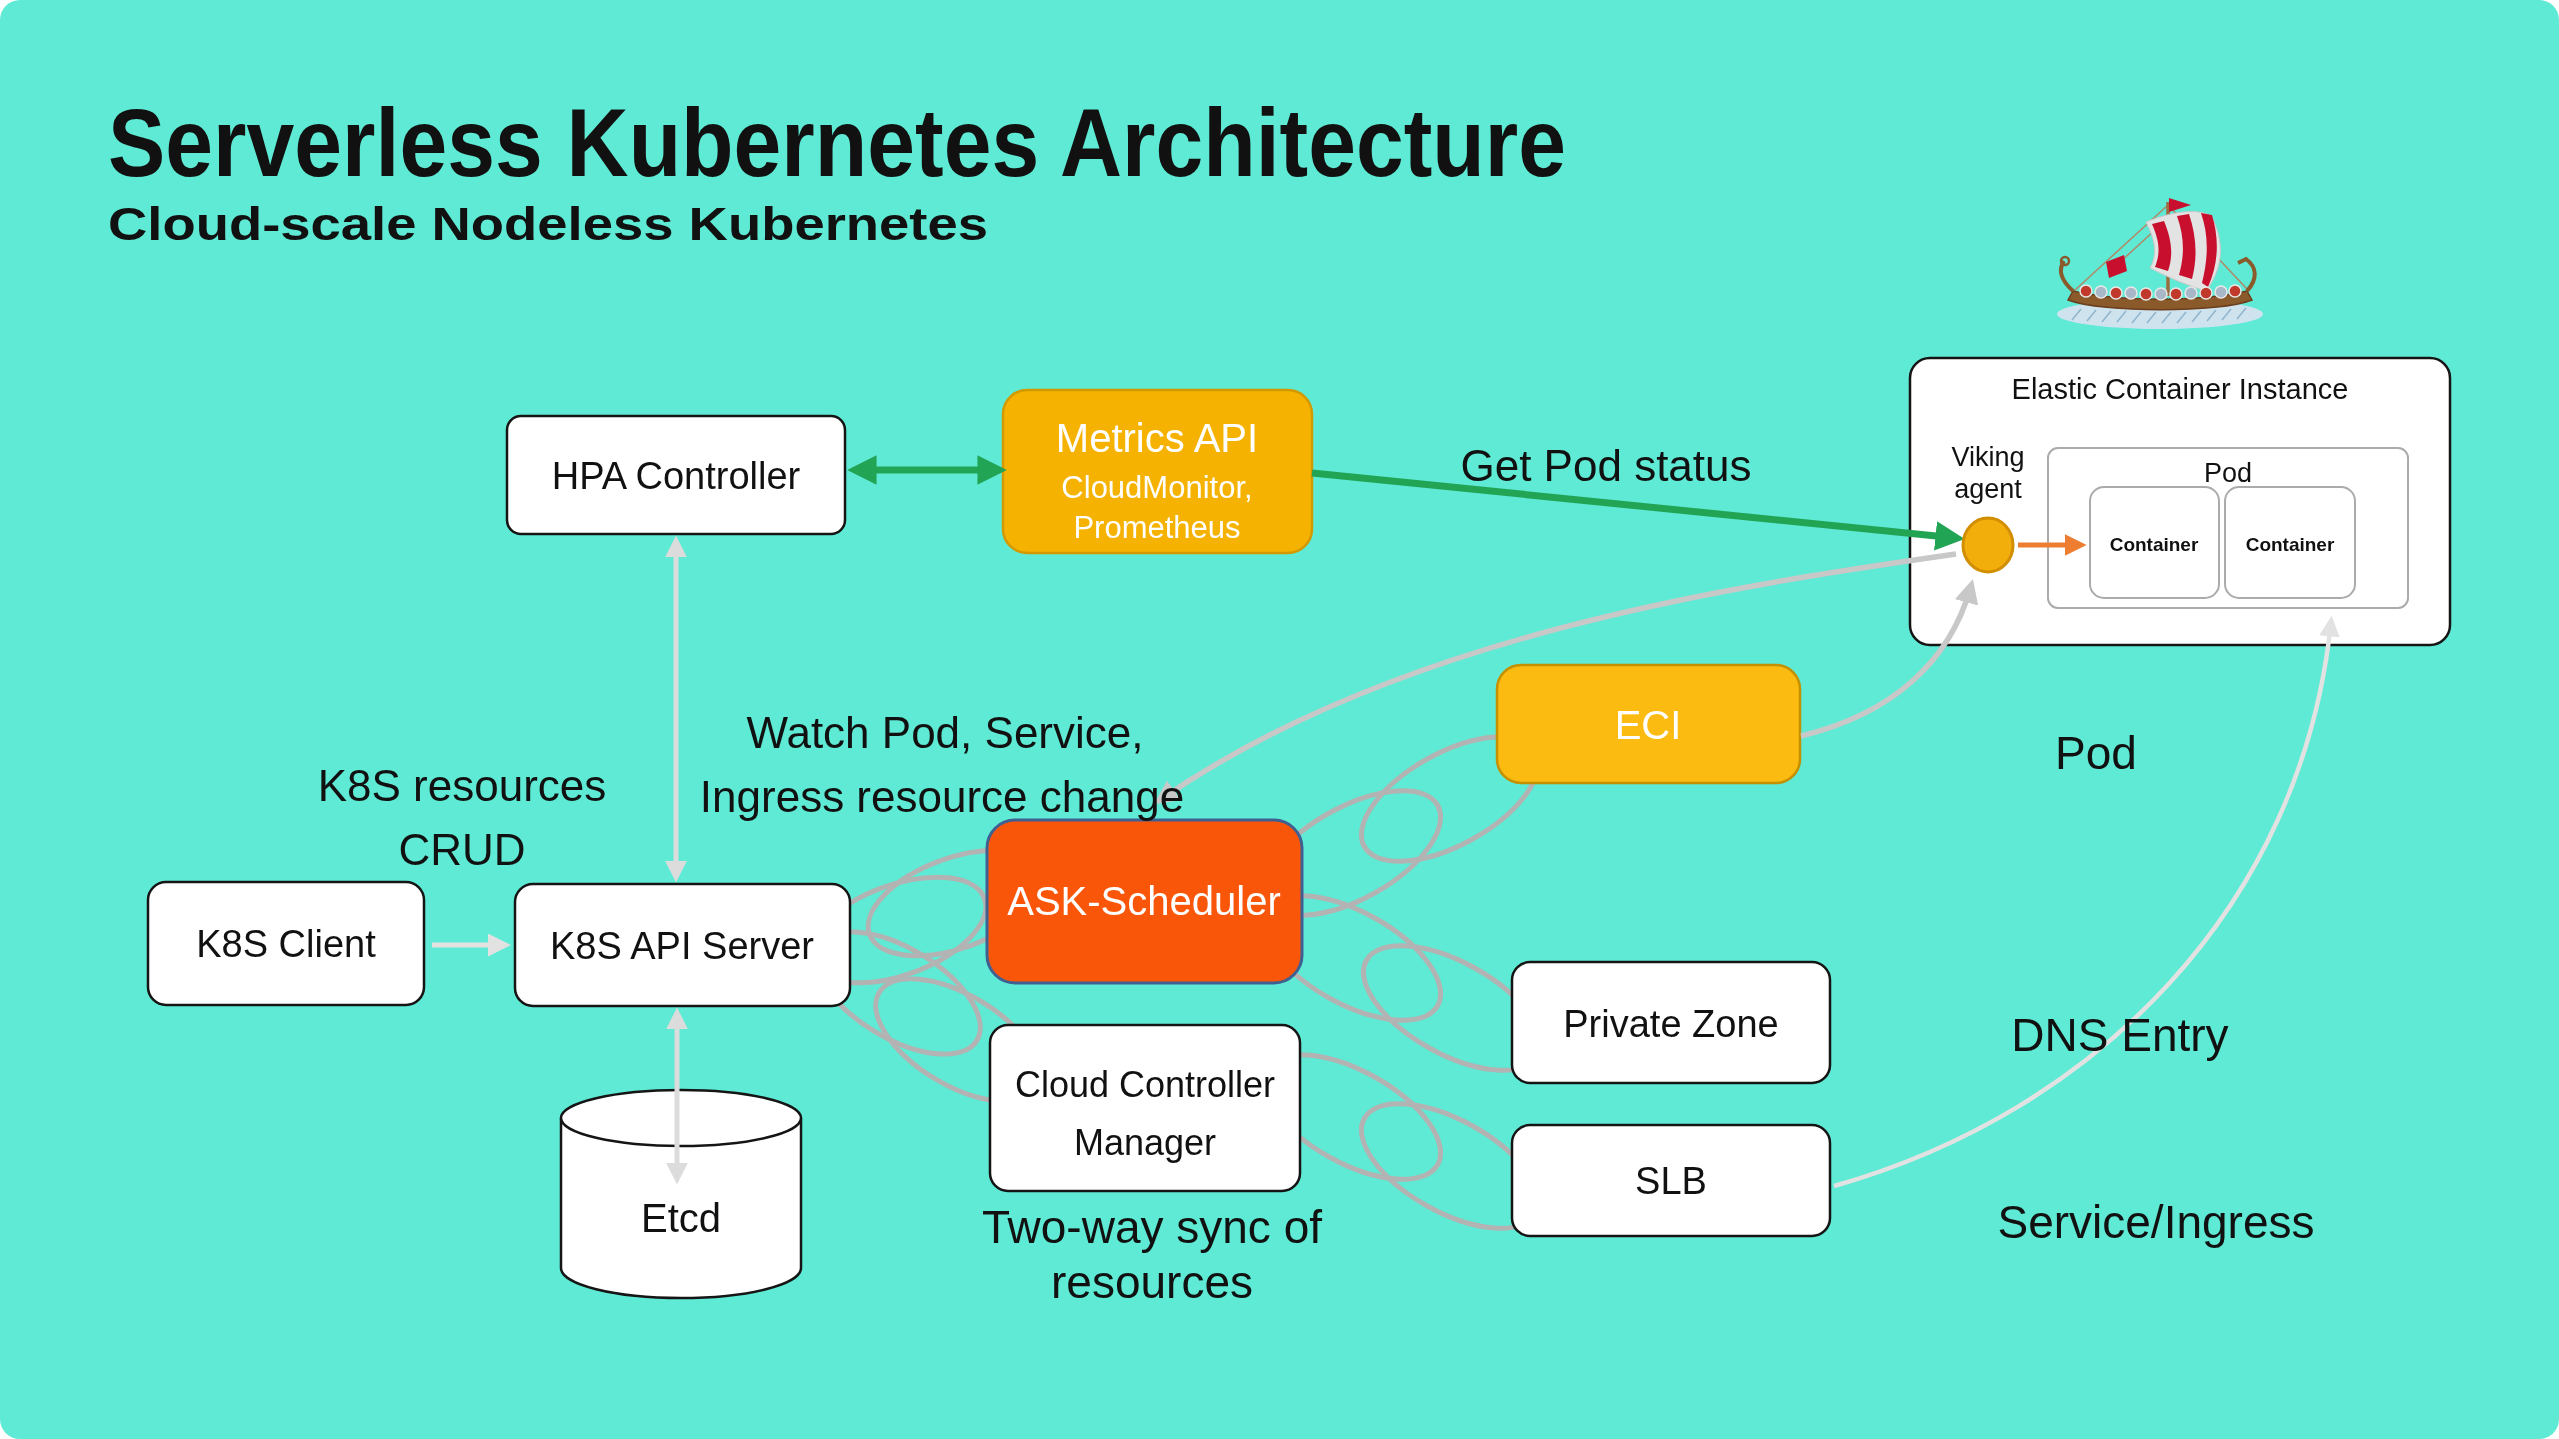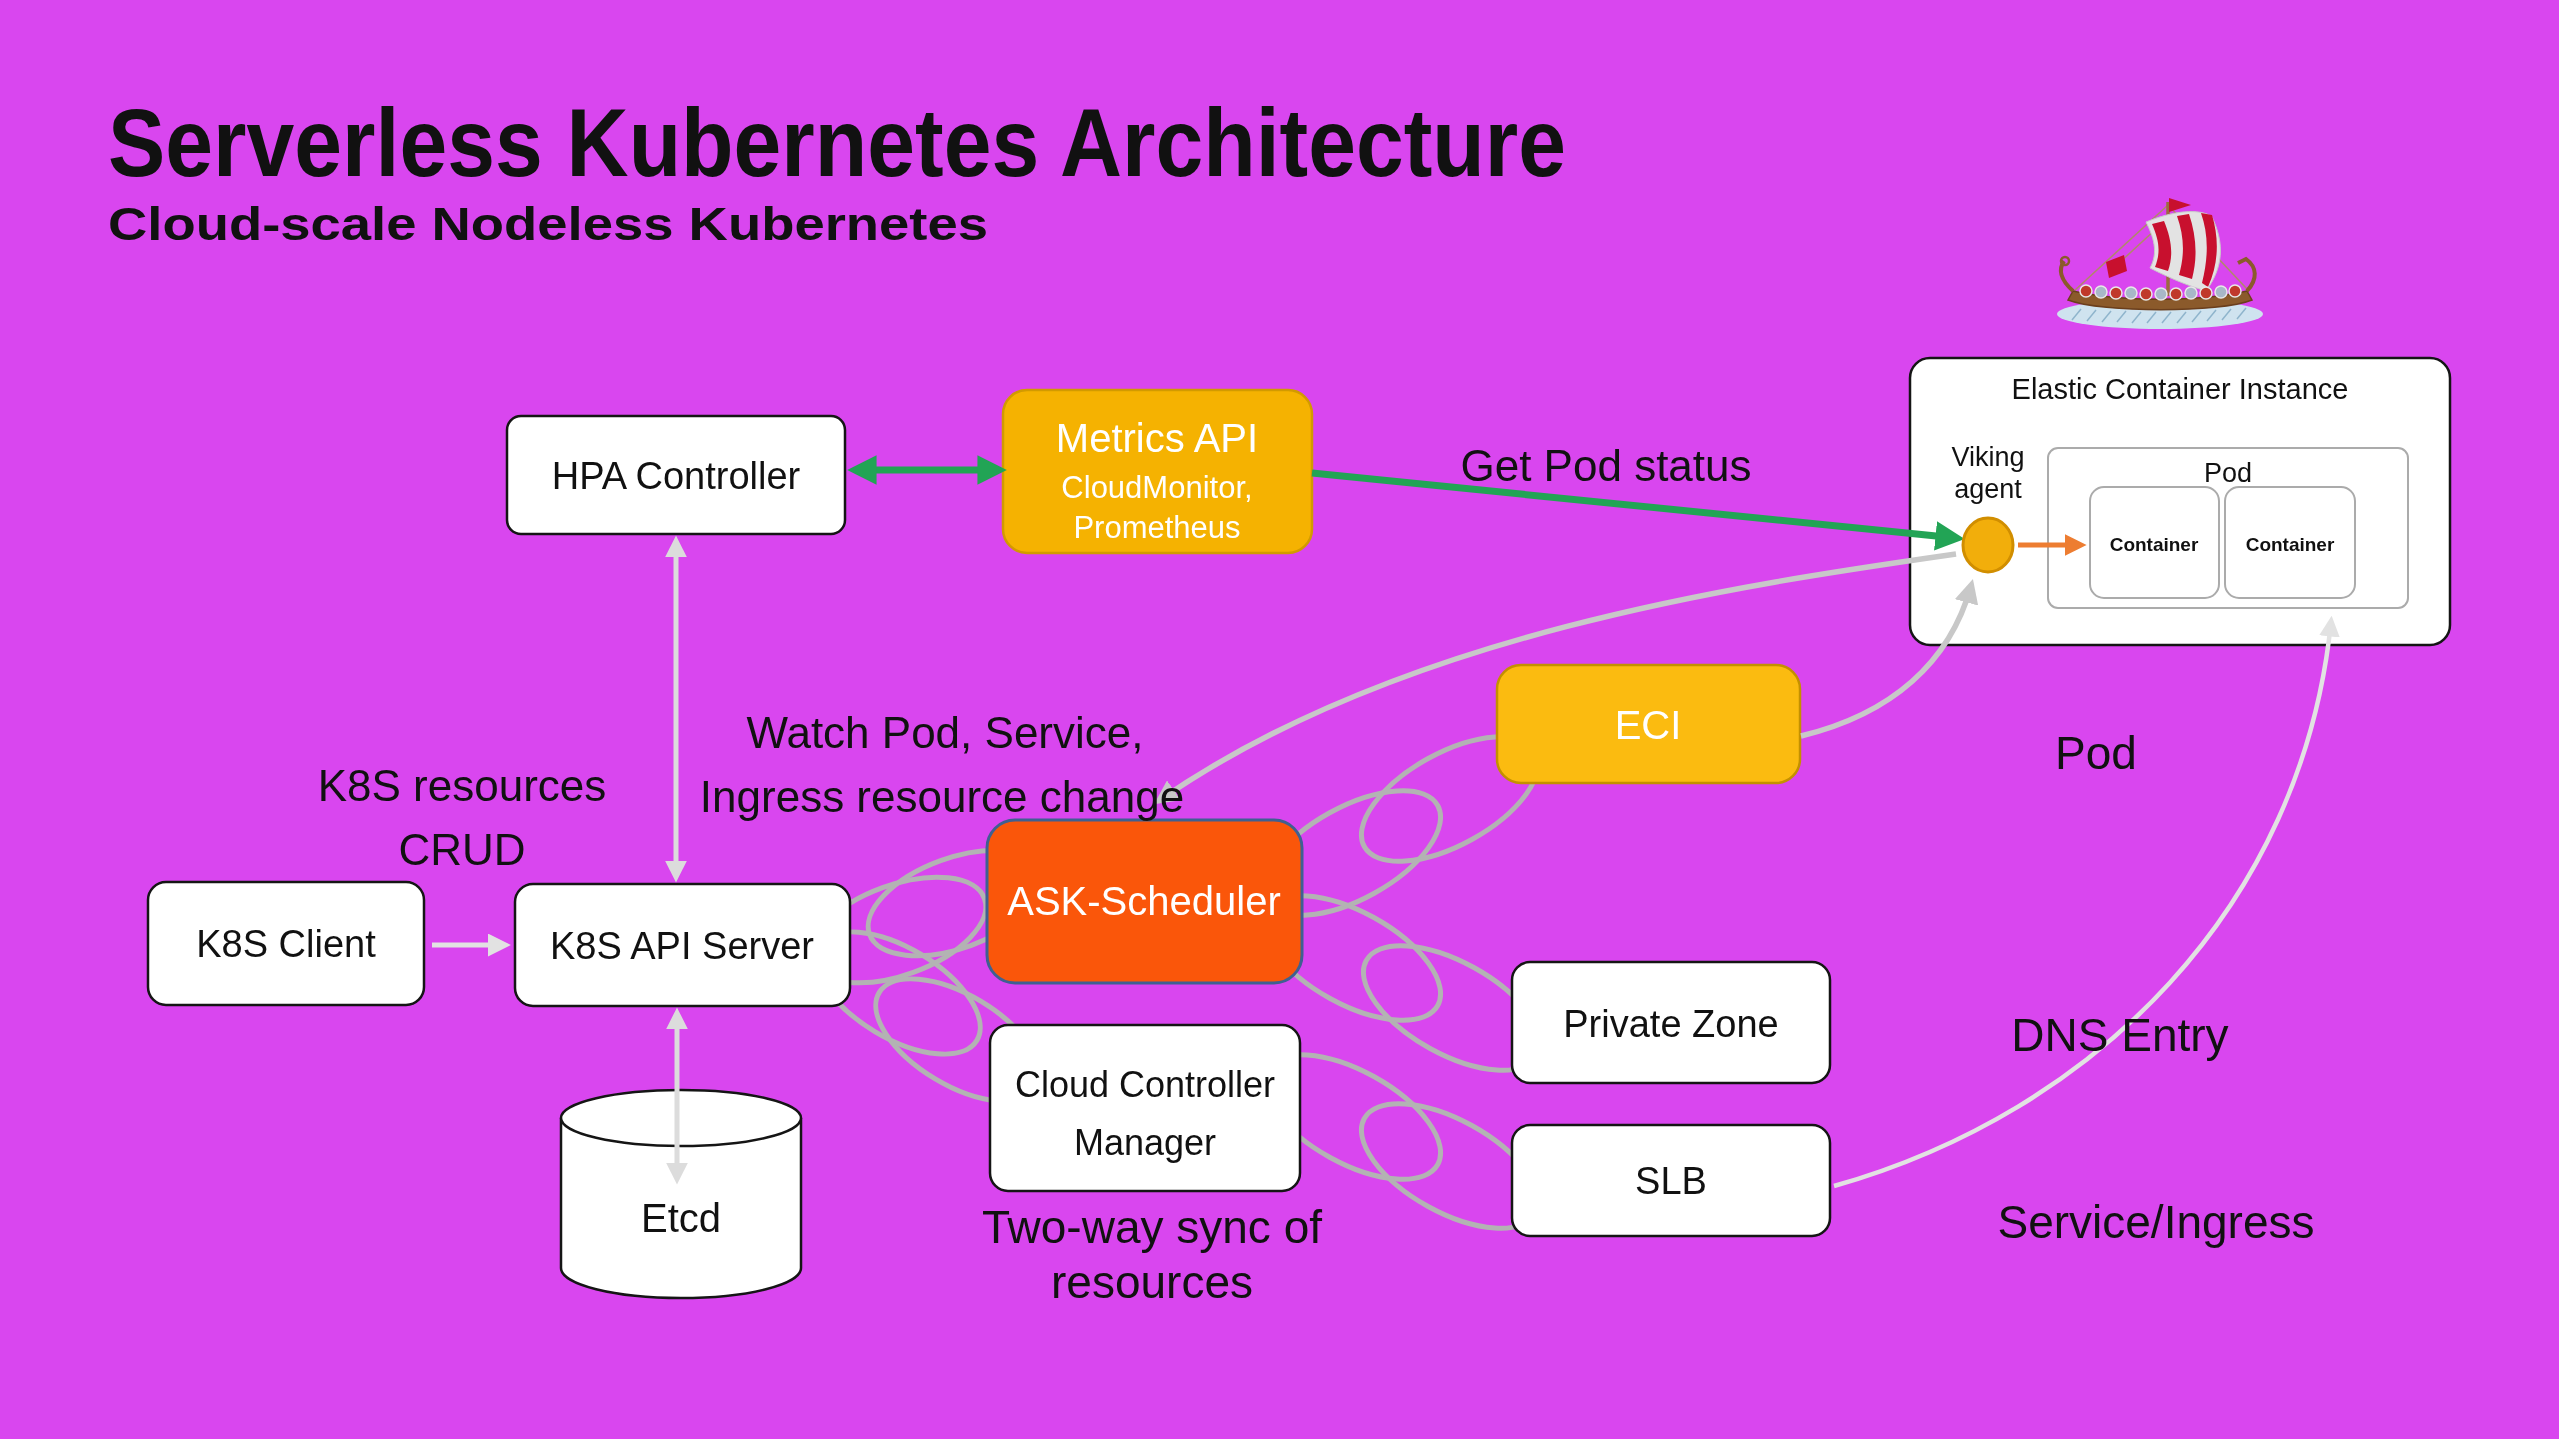--- a/index.html
+++ b/index.html
@@ -1,17 +1,17 @@
 <!DOCTYPE html>
 <html><head>
 <meta charset="utf-8">
 <style>
   html,body{margin:0;padding:0;background:#ffffff;}
-  .stage{position:relative;width:2559px;height:1439px;background:#d946ef;overflow:hidden;
-         font-family:"Liberation Sans",sans-serif;}
+  .stage{position:relative;width:2559px;height:1439px;background:#5eead4;overflow:hidden;
+         font-family:"Liberation Sans",sans-serif;border-radius:20px;}
   svg text{font-family:"Liberation Sans",sans-serif;fill:#111;}
   .t-title{font-weight:bold;font-size:96px;}
   .t-sub{font-weight:bold;font-size:46px;}
   .t-box{font-size:38px;}
   .t-box-sm{font-size:36px;}
   .t-white{fill:#fff;}
   .t-node-lg{font-size:40px;}
   .t-ann{font-size:44px;}
   .t-ann-lg{font-size:46px;}
   .t-small{font-size:27px;}

